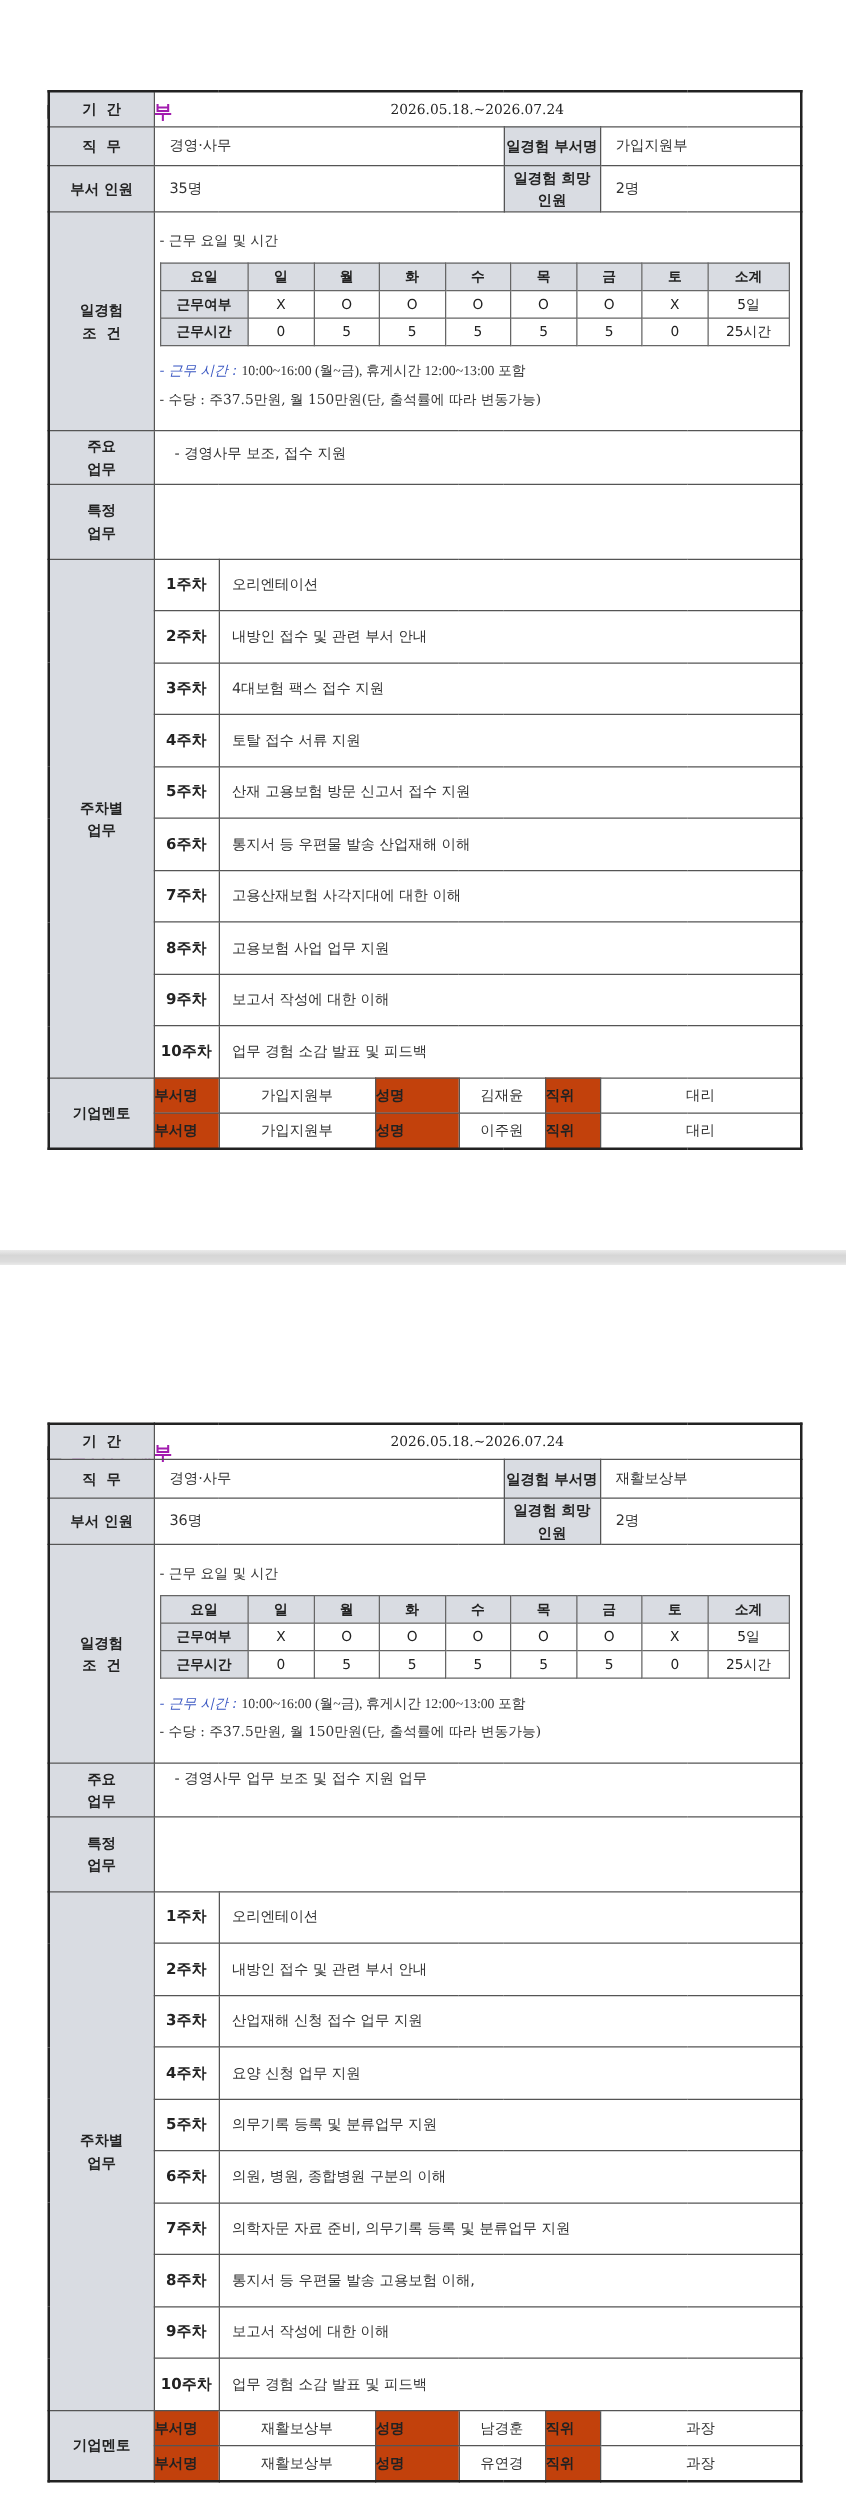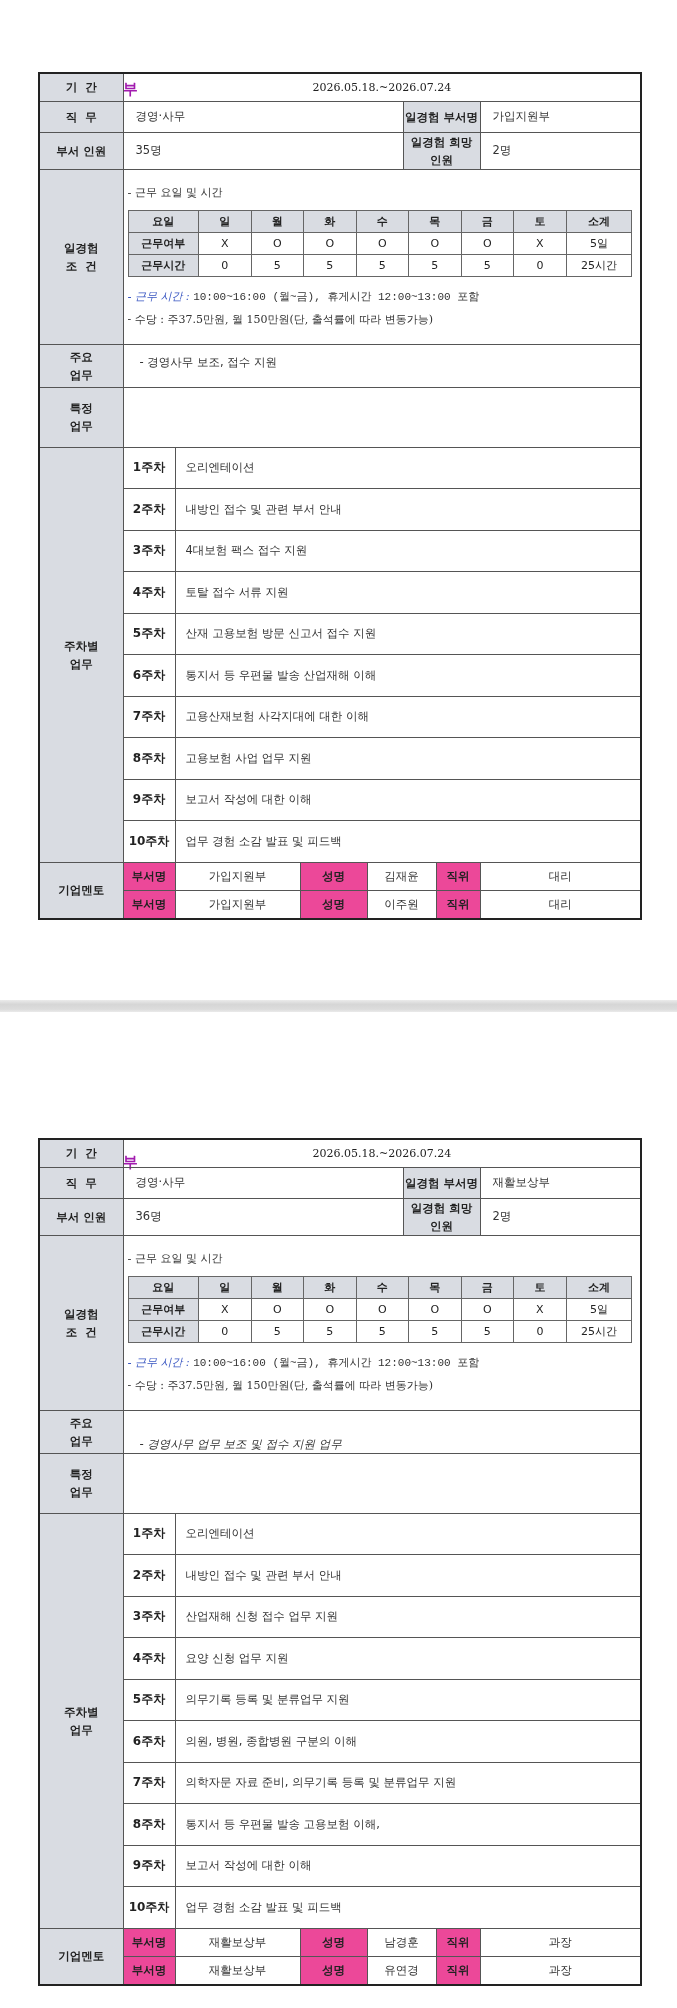--- a/index.html
+++ b/index.html
@@ -13,29 +13,29 @@
   .sec-title { position:absolute; left:38px; font-size:15px; font-weight:bold; color:#a21caf; letter-spacing:0.5px;margin-top:36px; }
   .sec-title .sq { display:inline-block; width:11px; height:11px; background:#222; margin-right:6px; vertical-align:-1px; }
   table.main { position:absolute; left:38px; width:602px; border-collapse:collapse; border:2px solid #222; table-layout:fixed; font-size:11.5px; }
   table.main td { border:1px solid #555; padding:0; vertical-align:middle; }
   .lbl { background:#d9dce2; text-align:center; font-weight:bold; color:#222; font-size:11.5px; line-height:18px; }
   .val { padding-left:12px !important; color:#333; }
   .center { text-align:center; }
   .sched-wrap { padding:8px 8px 6px 4px !important; }
   .note { font-size:11px; color:#333; margin:4px 0 8px 0; }
   .note.blue .key { color:#3a57c2; font-style:italic;text-align:right; }
-  .note .sans { font-family:Liberation Mono, monospace;text-align:right; }
+  .note .sans { font-family:Liberation Serif, serif;text-align:right; }
   table.sched { border-collapse:collapse; width:100%; table-layout:fixed; font-size:11px; margin:10px 0 12px 0; border:1.5px solid #333; }
   table.sched td { border:1px solid #666; text-align:center; height:21px; }
   table.sched .hd { background:#d9dce2; font-weight:bold; }
   .wk-num { text-align:center; font-weight:bold; font-size:12px; }
   .wk-txt { padding-left:10px !important; font-size:11.5px; color:#333; }
   .mentor td { height:27px; }
   .mentor .mval { text-align:center; color:#333; }
-  .mentor .mlbl { background:#ec4899; text-align:center; font-weight:bold; }
+  .mentor .mlbl { background:#c2410c; text-align:left; font-weight:bold; }
 </style>
 </head>
 <body>
 
 <div class="divider"></div>
 
 <div class="page page1">
   <div class="sec-title" style="top: 44px;">
     <span class="sq"></span><span>일경험 세부</span>
   </div>
@@ -304,21 +304,21 @@
           <span class="sans">10:00~16:00 (월~금), 휴게시간 12:00~13:00 포함</span>
         </div>
         <div class="note" style="font-family:'DejaVu Serif',serif;margin-bottom:6px;">- 수당 : 주37.5만원, 월 150만원(단, 출석률에 따라 변동가능)</div>
       </td>
     </tr>
     <tr style="height:43px">
       <td class="lbl">
         <div>주요</div>
         <div>업무</div>
       </td>
-      <td colspan="9" class="val" style="padding-left:16px !important;vertical-align:top;padding-top:26px;font-style:italic;">- 경영사무 업무 보조 및 접수 지원 업무</td>
+      <td colspan="9" class="val" style="padding-left:16px !important;vertical-align:top;padding-top:4px;">- 경영사무 업무 보조 및 접수 지원 업무</td>
     </tr>
     <tr style="height:60px">
       <td class="lbl">
         <div>특정</div>
         <div>업무</div>
       </td>
       <td colspan="9" class="val"></td>
     </tr>
 
   <tr style="height: 41.5px;">

